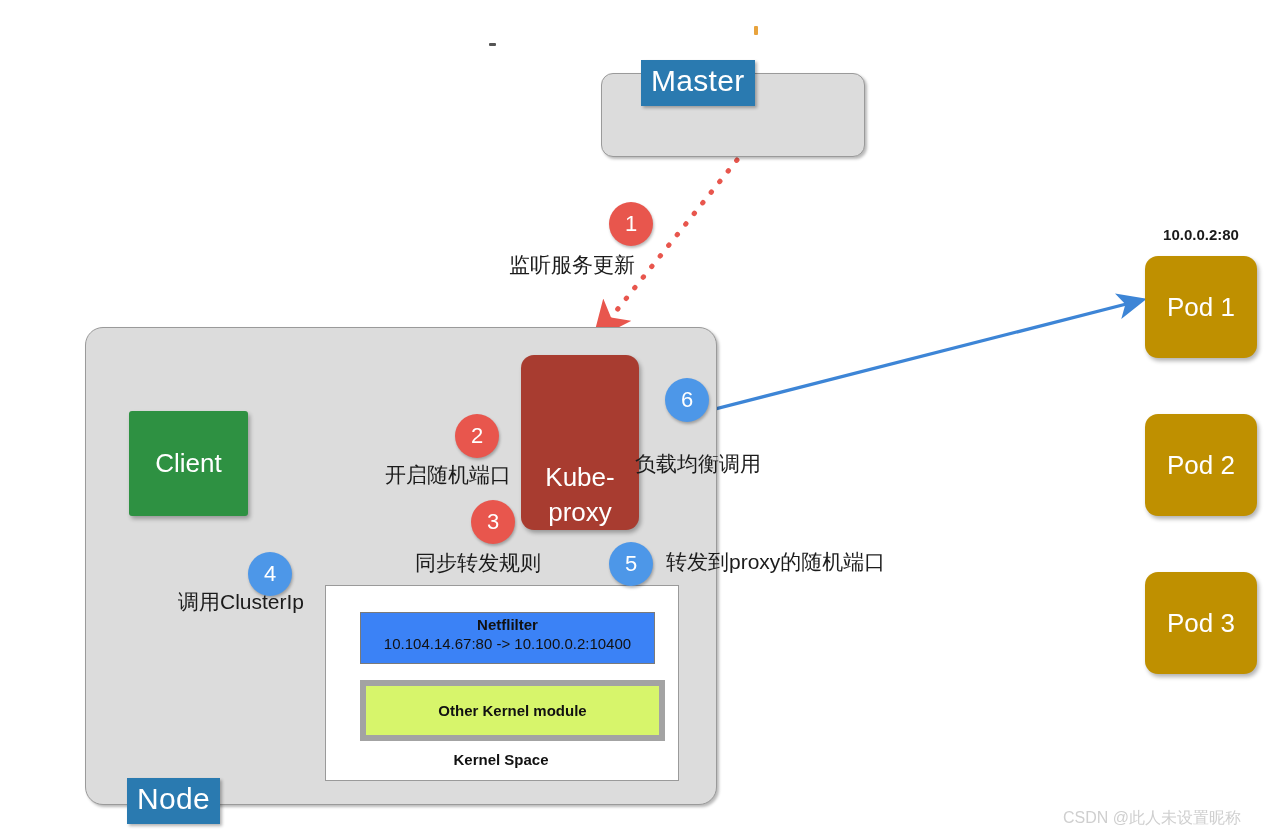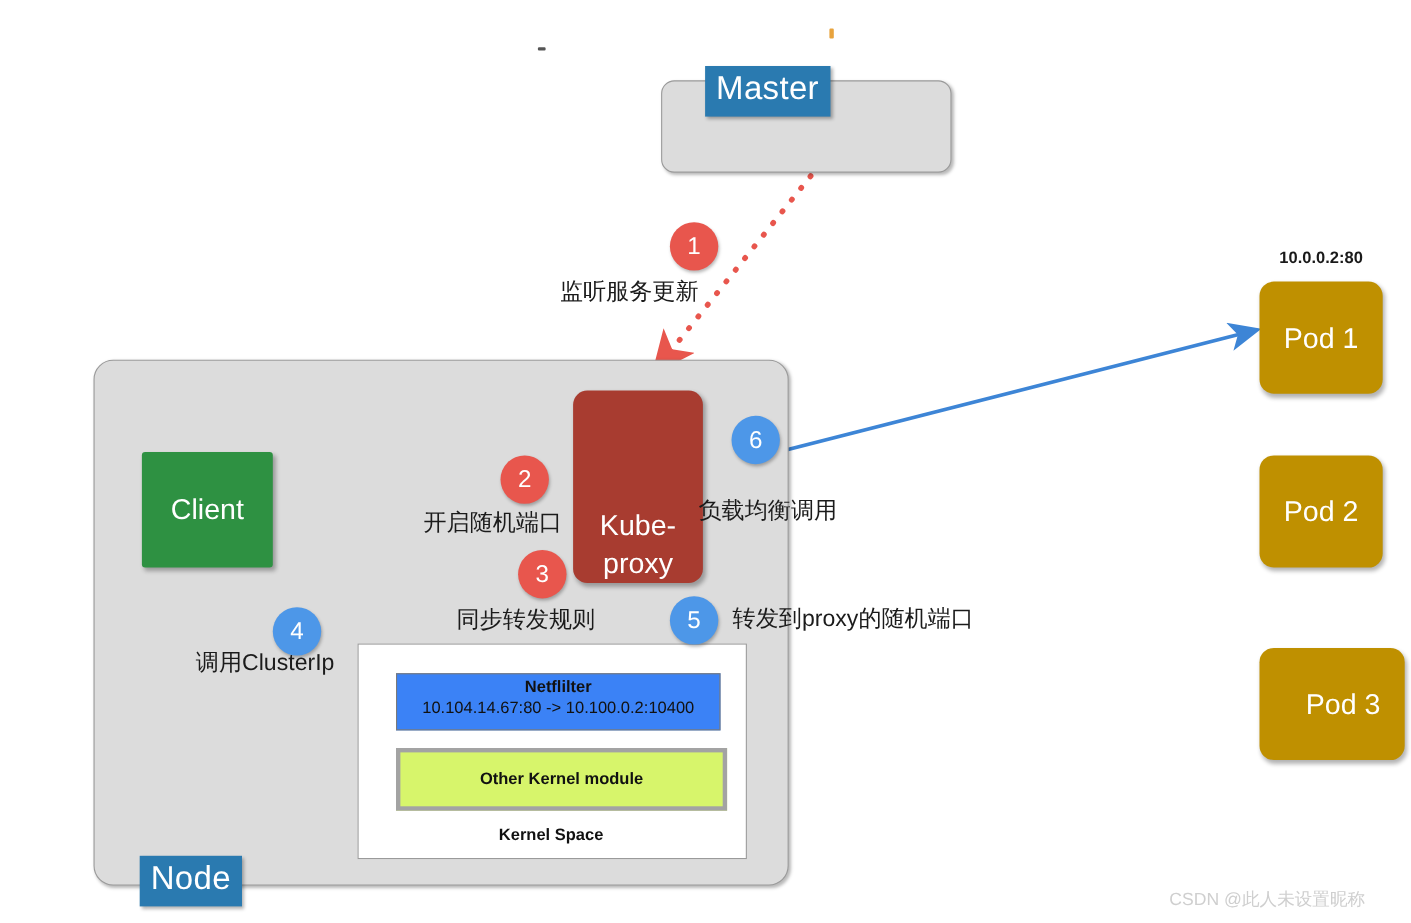--- a/index.html
+++ b/index.html
@@ -105,21 +105,21 @@
     border-radius: 13px;
     color: #ffffff;
     font-size: 26px;
     display: flex;
     align-items: center;
     justify-content: center;
     box-shadow: 2px 3px 4px rgba(0,0,0,0.30);
   }
   .pod-1 { top: 256px; }
   .pod-2 { top: 414px; }
-  .pod-3 { top: 589px; padding-left: 20px; }
+  .pod-3 { top: 572px; }
 
   .pod-ip {
     position: absolute;
     left: 1145px;
     top: 226px;
     width: 112px;
     text-align: center;
     font-size: 15px;
     font-weight: bold;
     color: #1a1a1a;
@@ -157,21 +157,21 @@
     font-size: 15px;
     line-height: 1.25;
   }
   .other-kernel-box {
     position: absolute;
     left: 360px;
     top: 680px;
     width: 293px;
     height: 49px;
     background: #d7f56b;
-    border: 4px solid #a3a3a3;
+    border: 6px solid #a3a3a3;
     color: #111111;
     font-size: 15px;
     font-weight: bold;
     display: flex;
     align-items: center;
     justify-content: center;
   }
   .kernel-space-label {
     position: absolute;
     left: 325px;

